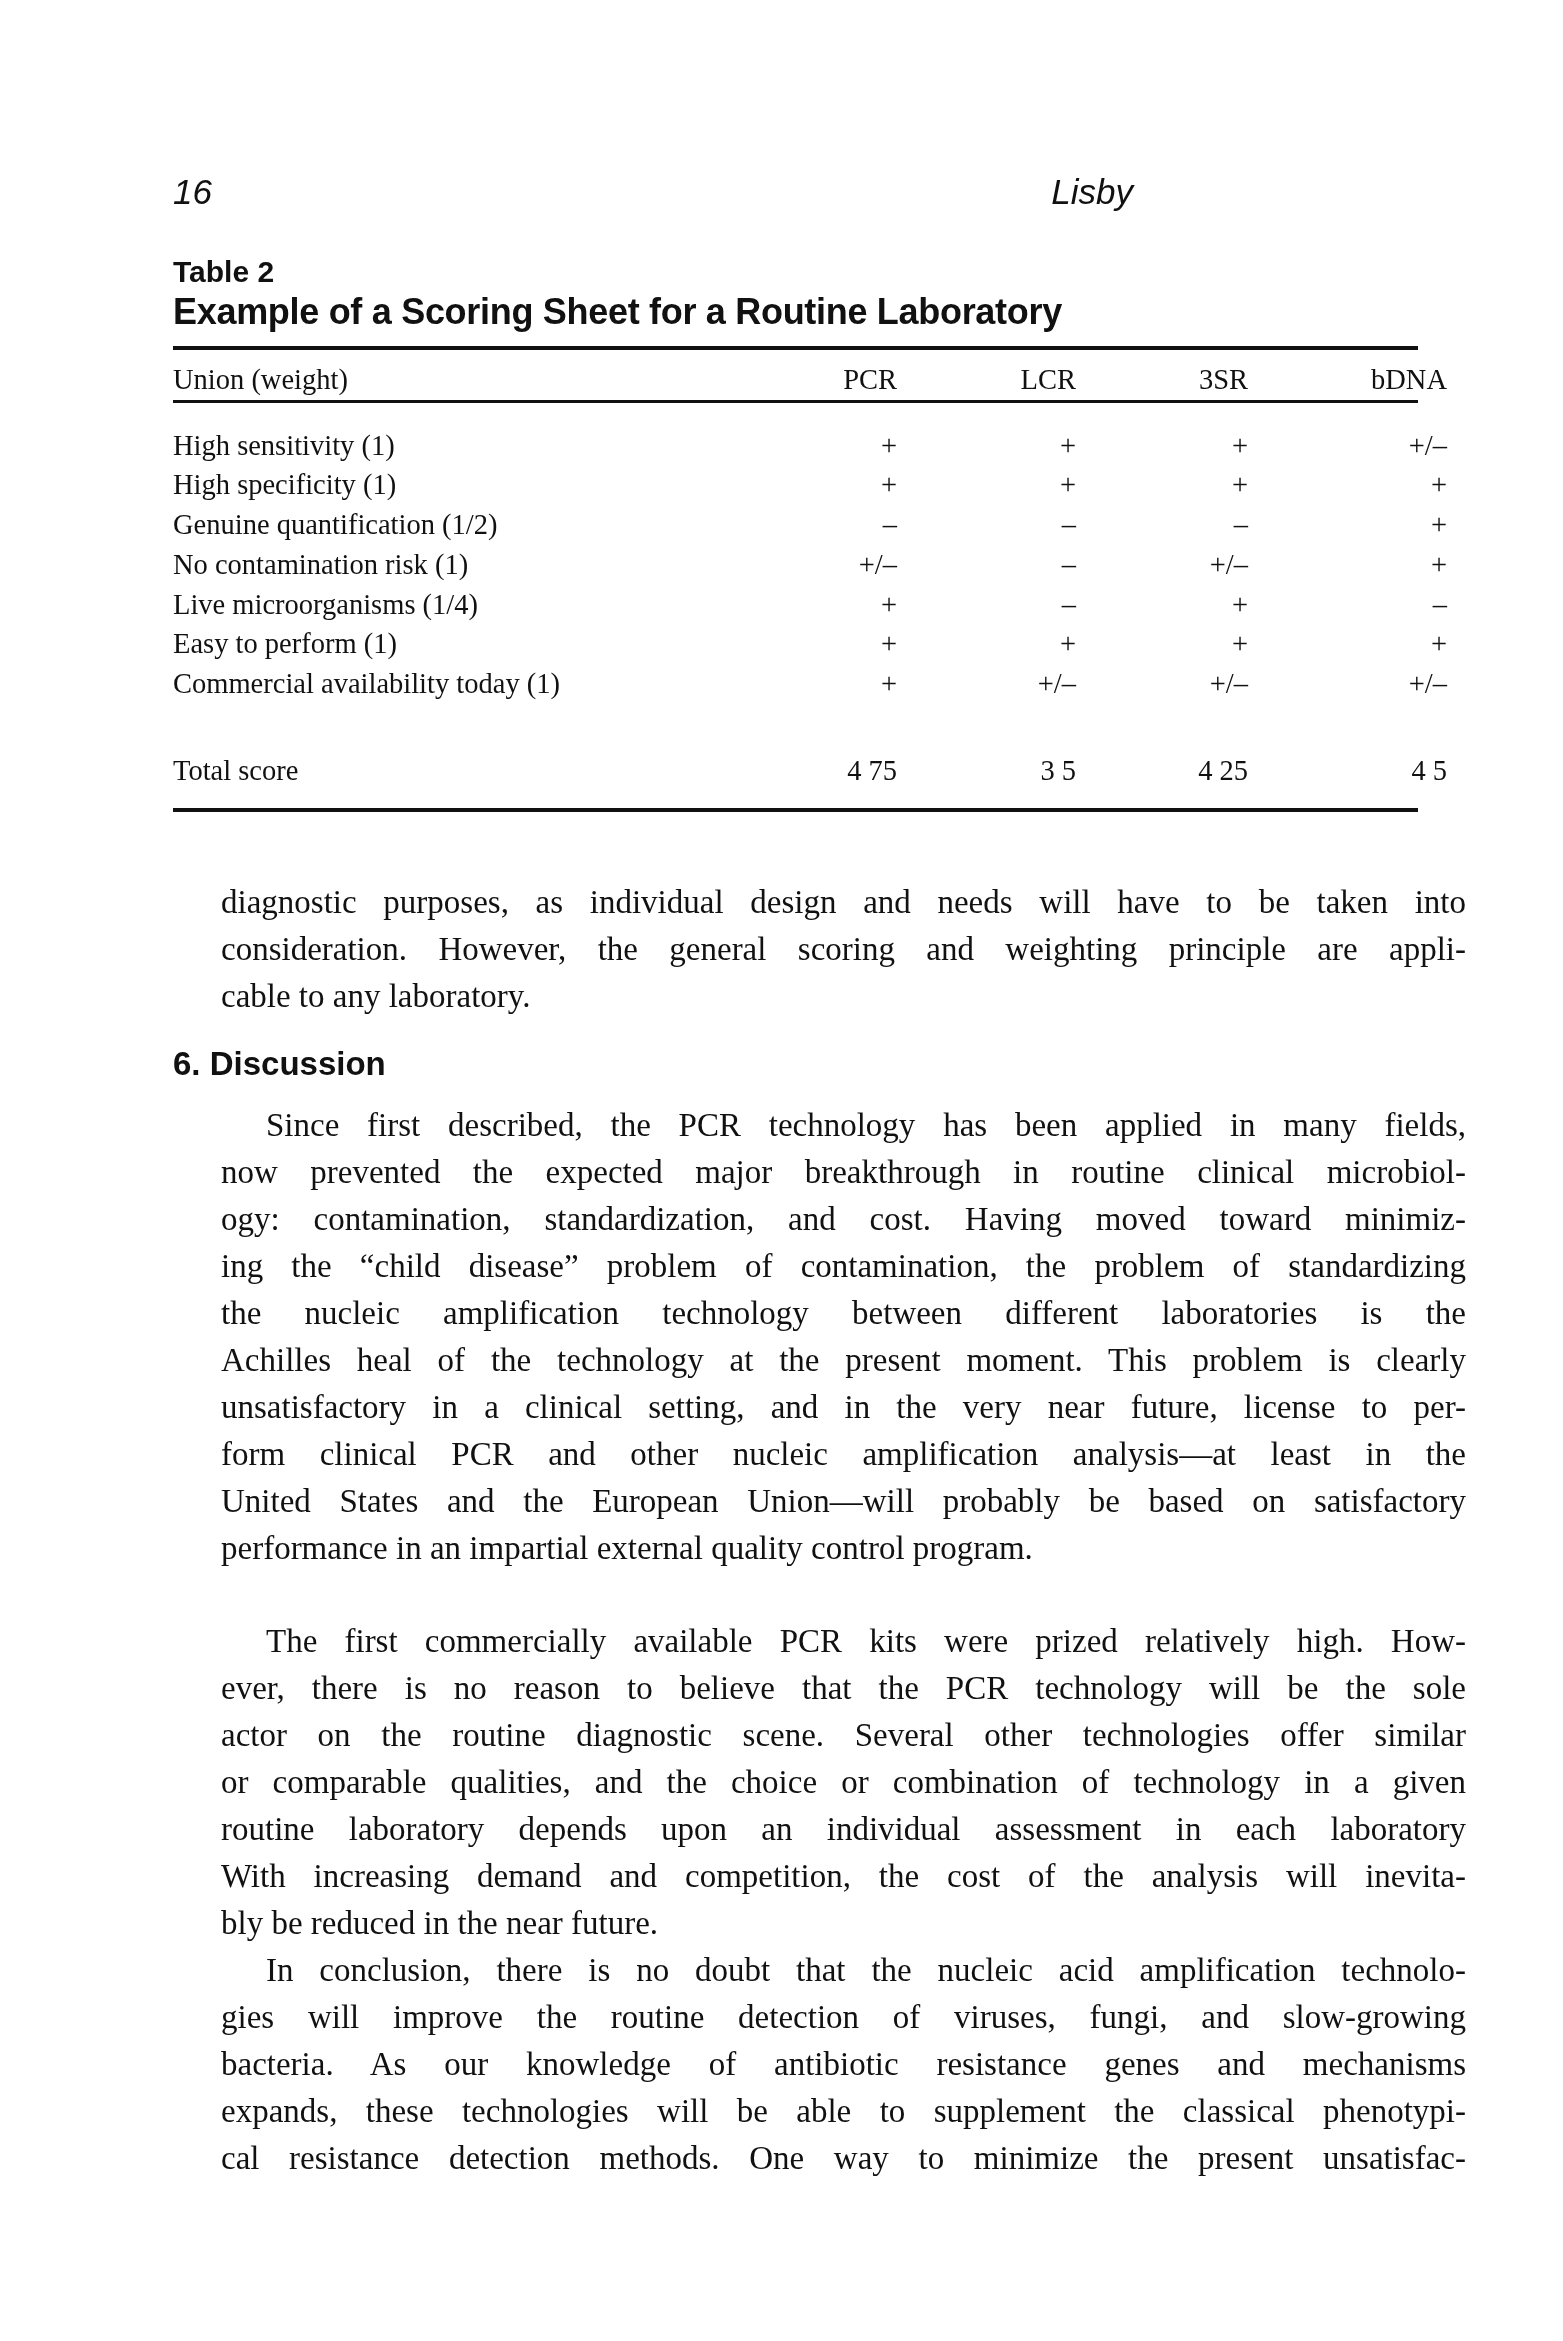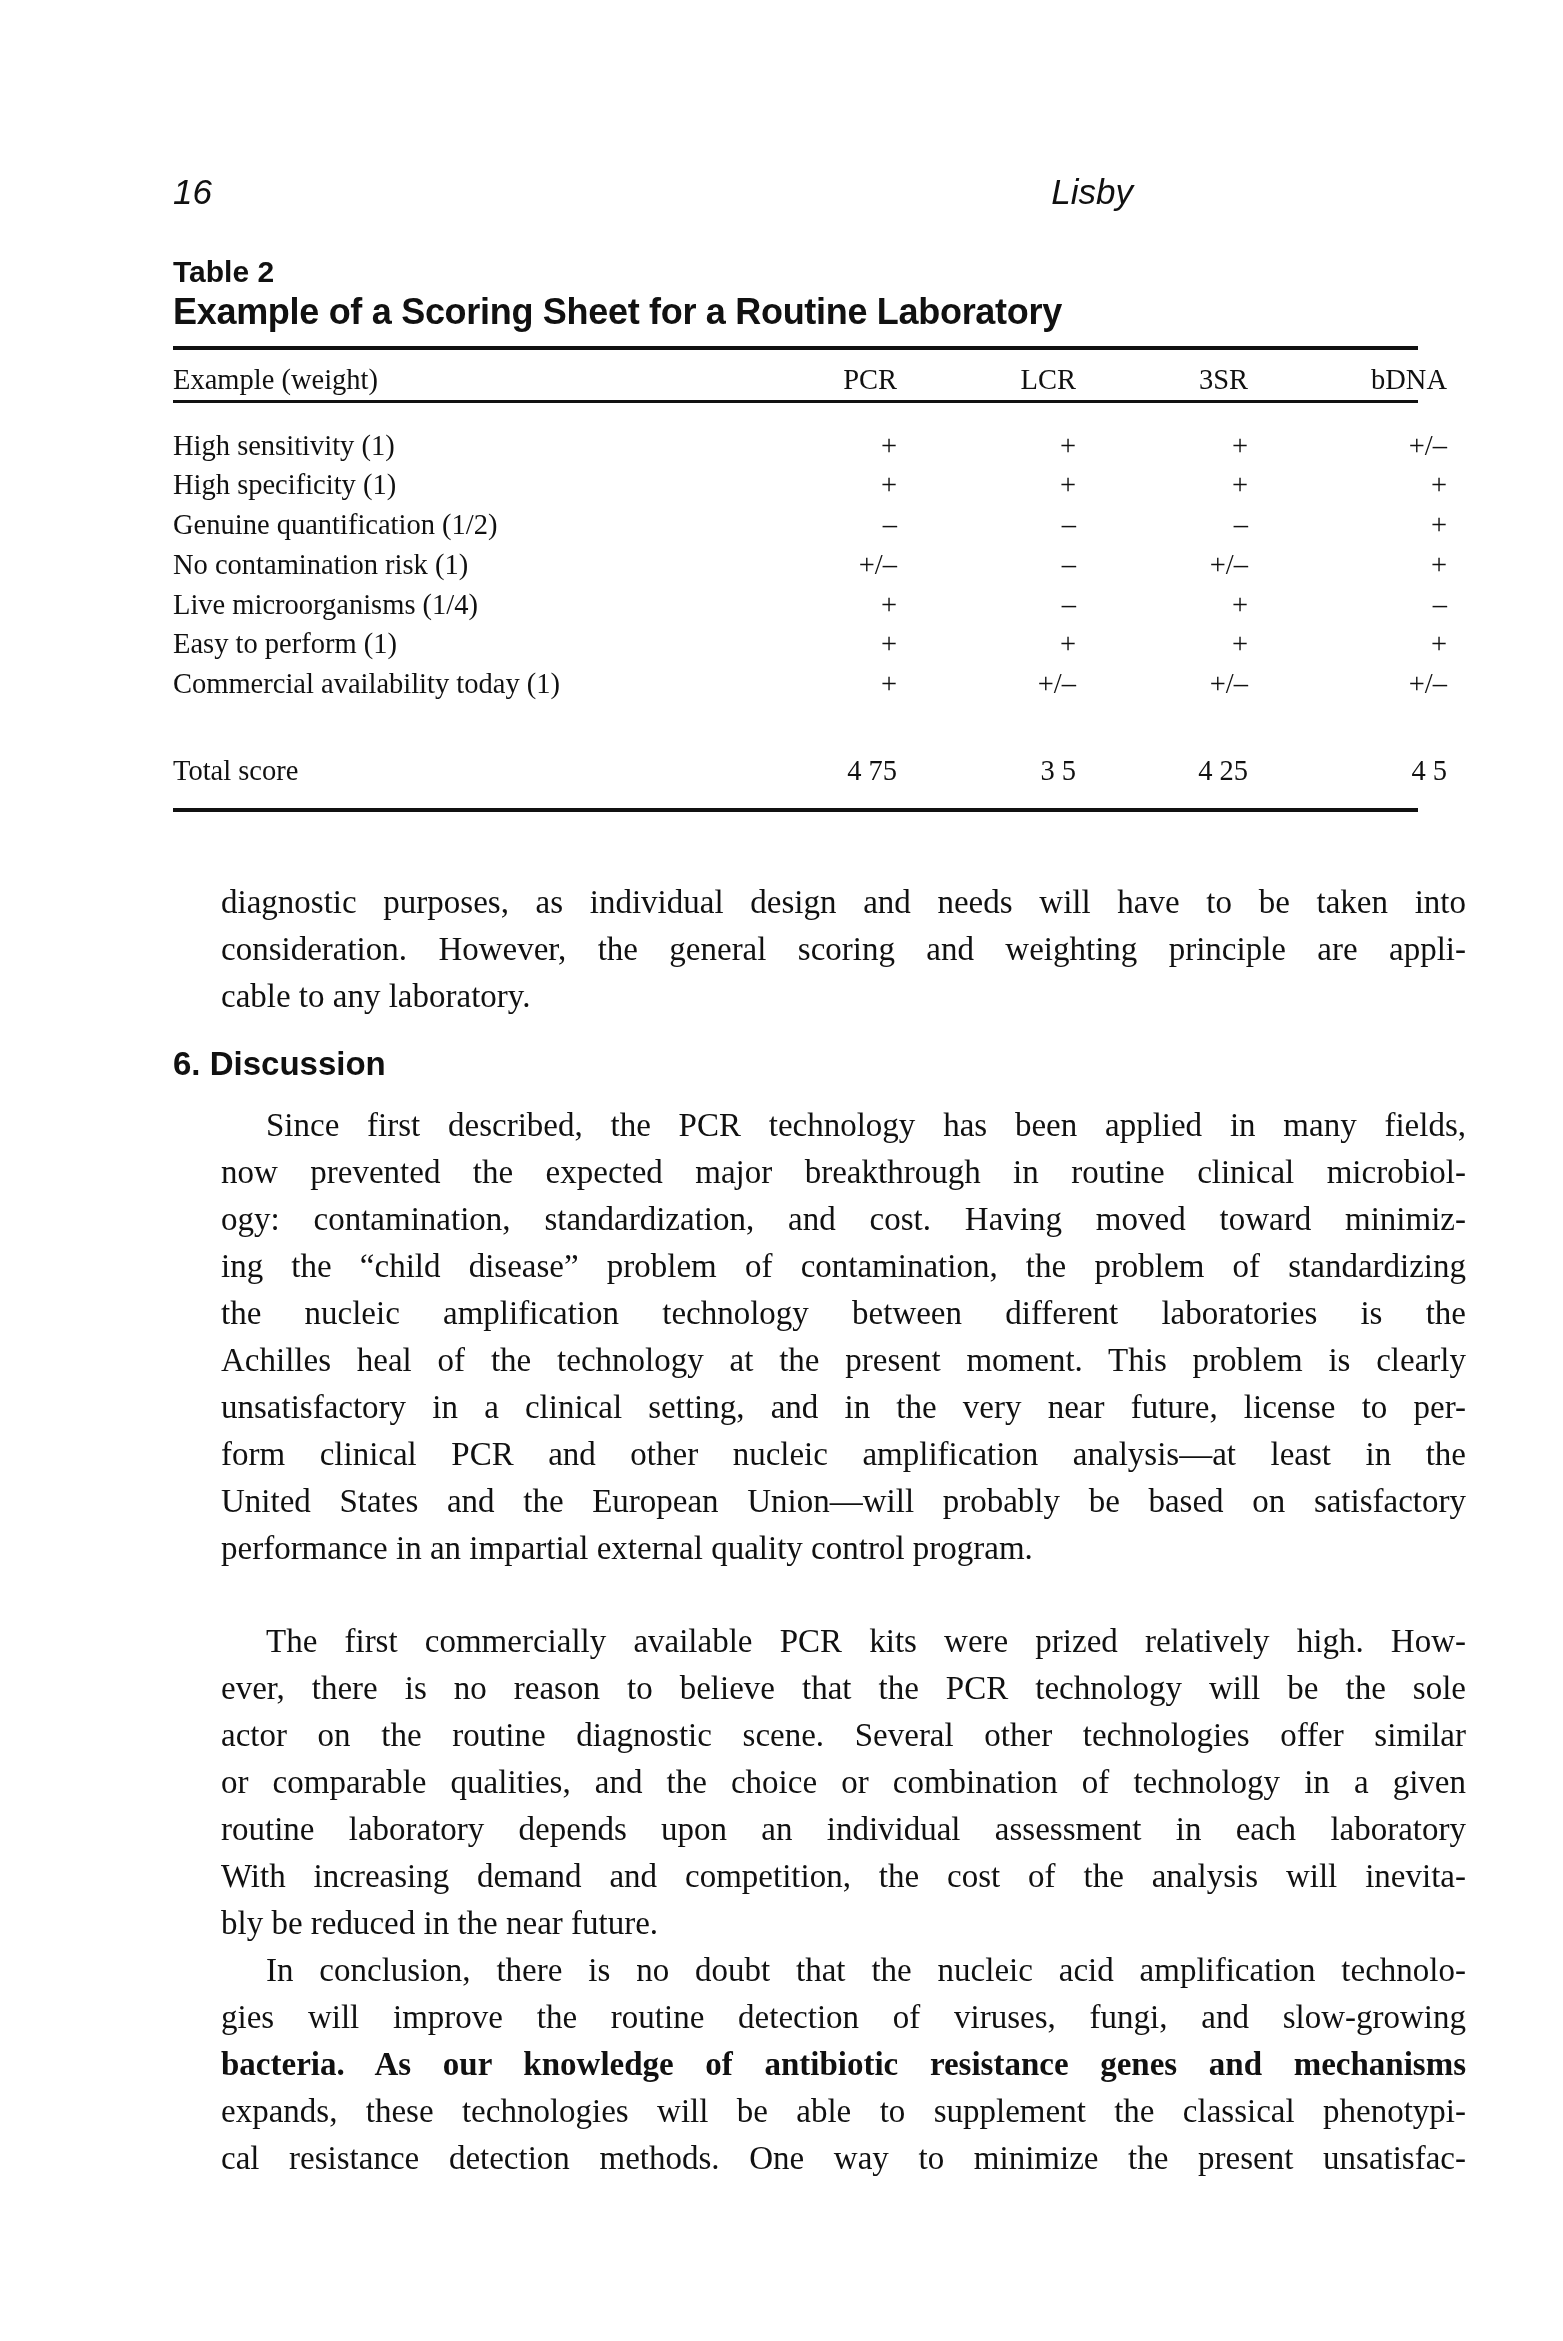--- a/index.html
+++ b/index.html
@@ -30,21 +30,21 @@
 
   <div class="runhead left">16</div>
   <div class="runhead right">Lisby</div>
 
   <div class="tbl-label">Table 2</div>
   <div class="tbl-title">Example of a Scoring Sheet for a Routine Laboratory</div>
 
   <div class="rule top"></div>
 
   <div class="trow" style="top:360px;">
-    <span class="factor">Example (weight)</span>
+    <span class="factor">Union (weight)</span>
     <span class="cell c0">PCR</span>
     <span class="cell c1">LCR</span>
     <span class="cell c2">3SR</span>
     <span class="cell c3">bDNA</span>
   </div>
 
   <div class="rule mid"></div>
 
   <div class="trow" style="top:426px;">
     <span class="factor">High sensitivity (1)</span>
@@ -133,19 +133,19 @@
     <span class="line" style="white-space: normal; text-align: justify; text-align-last: justify;">actor on the routine diagnostic scene. Several other technologies offer similar</span>
     <span class="line" style="white-space: normal; text-align: justify; text-align-last: justify;">or comparable qualities, and the choice or combination of technology in a given</span>
     <span class="line" style="white-space: normal; text-align: justify; text-align-last: justify;">routine laboratory depends upon an individual assessment in each laboratory</span>
     <span class="line" style="white-space: normal; text-align: justify; text-align-last: justify;">With increasing demand and competition, the cost of the analysis will inevita-</span>
     <span class="line last" style="white-space: nowrap;">bly be reduced in the near future.</span>
   </div>
 
   <div class="body-text" style="top:1947px;">
     <span class="line" style="padding-left: 45px; white-space: normal; text-align: justify; text-align-last: justify;">In conclusion, there is no doubt that the nucleic acid amplification technolo-</span>
     <span class="line" style="white-space: normal; text-align: justify; text-align-last: justify;">gies will improve the routine detection of viruses, fungi, and slow-growing</span>
-    <span class="line" style="white-space: normal; text-align: justify; text-align-last: justify; font-weight: bold;">bacteria. As our knowledge of antibiotic resistance genes and mechanisms</span>
+    <span class="line" style="white-space: normal; text-align: justify; text-align-last: justify;">bacteria. As our knowledge of antibiotic resistance genes and mechanisms</span>
     <span class="line" style="white-space: normal; text-align: justify; text-align-last: justify;">expands, these technologies will be able to supplement the classical phenotypi-</span>
     <span class="line" style="white-space: normal; text-align: justify; text-align-last: justify;">cal resistance detection methods. One way to minimize the present unsatisfac-</span>
   </div>
 
 </div>
 
 
 </body></html>

